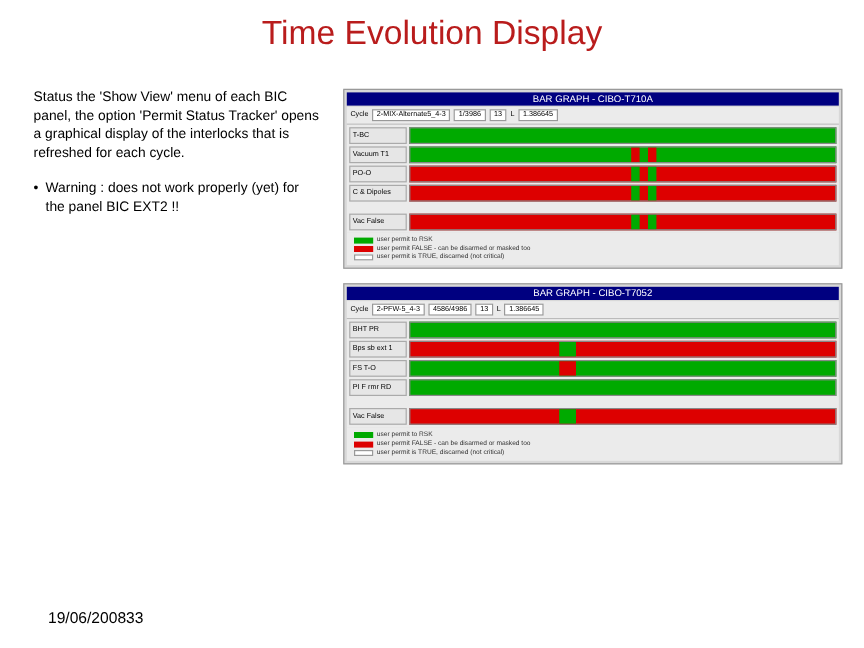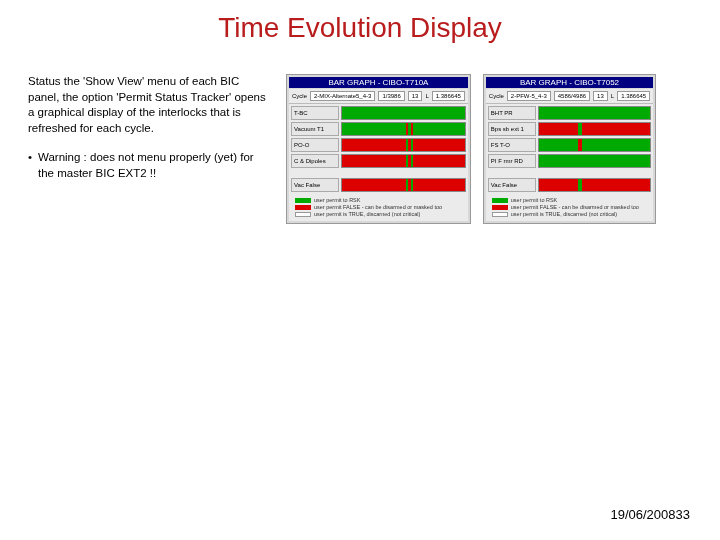--- a/index.html
+++ b/index.html
@@ -30,21 +30,21 @@
     color: #000;
   }
   .left p { margin-bottom: 14px; }
   .left ul { list-style: none; }
   .left li { margin-bottom: 10px; padding-left: 10px; position: relative; }
   .left li::before { content: "•"; position: absolute; left: 0; }
   .u { }
   .right {
     flex: 1;
     display: flex;
-    flex-direction: row;
+    flex-direction: column;
     gap: 12px;
   }
   .panel {
     background: #d8d8d8;
     border: 1px solid #999;
     padding: 2px;
   }
   .panel-header {
     background: #000080;
     color: #fff;
@@ -128,37 +128,37 @@
   .swatch { width: 16px; height: 5px; display: inline-block; }
   .sw-g { background: #0a0; }
   .sw-r { background: #d00; }
   .sw-w { background: #fff; border: 1px solid #999; }
   .footer {
     position: absolute;
     bottom: 18px;
     left: 40px;
     right: 30px;
     display: flex;
-    justify-content: flex-end;
+    justify-content: flex-start;
     font-size: 13px;
     color: #000;
   }
 </style>
 </head>
 <body>
 
 <h1 class="title">Time Evolution Display</h1>
 
 <div class="content">
   <div class="left">
     <p>
       <span>Status the '</span><span class="u">Show View</span><span>' menu of each BIC panel, the option '</span><span class="u">Permit Status Tracker</span><span>' opens a graphical display of the interlocks that is refreshed for each cycle.</span>
     </p>
     <ul>
-      <li>Warning : does not menu properly (yet) for the master BIC EXT2 !!</li>
+      <li>Warning : does not work properly (yet) for the panel BIC EXT2 !!</li>
     </ul>
   </div>
 
   <div class="right">
 
     <div class="panel">
       <div class="panel-header">BAR GRAPH - CIBO-T710A</div>
       <div class="panel-toolbar">
         <span>Cycle</span>
         <span class="field">2-MIX-Alternate5_4-3</span>

